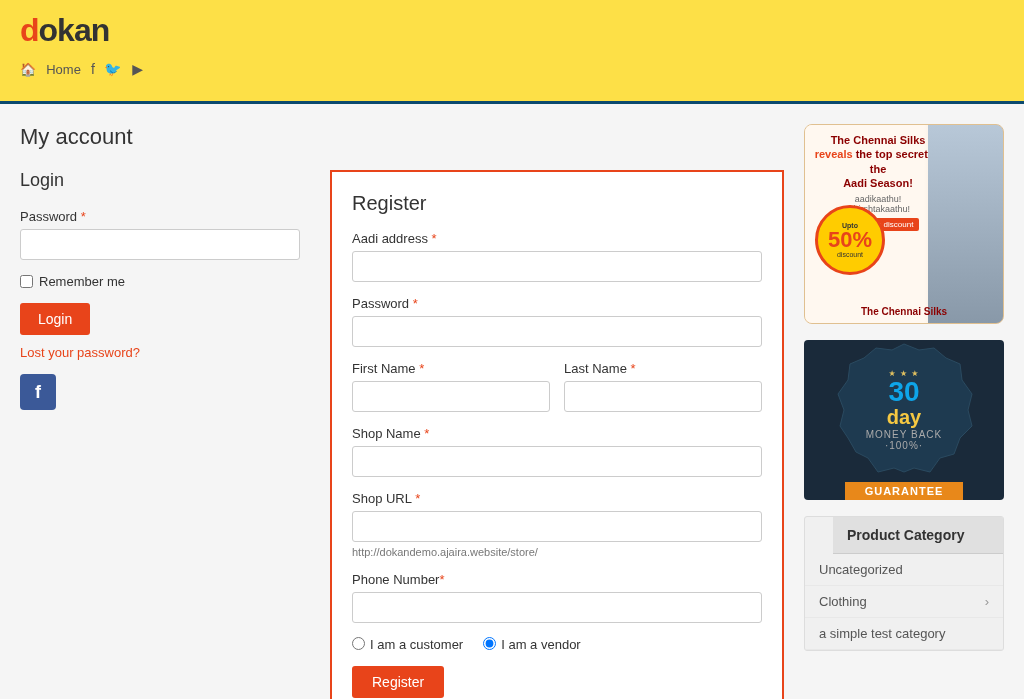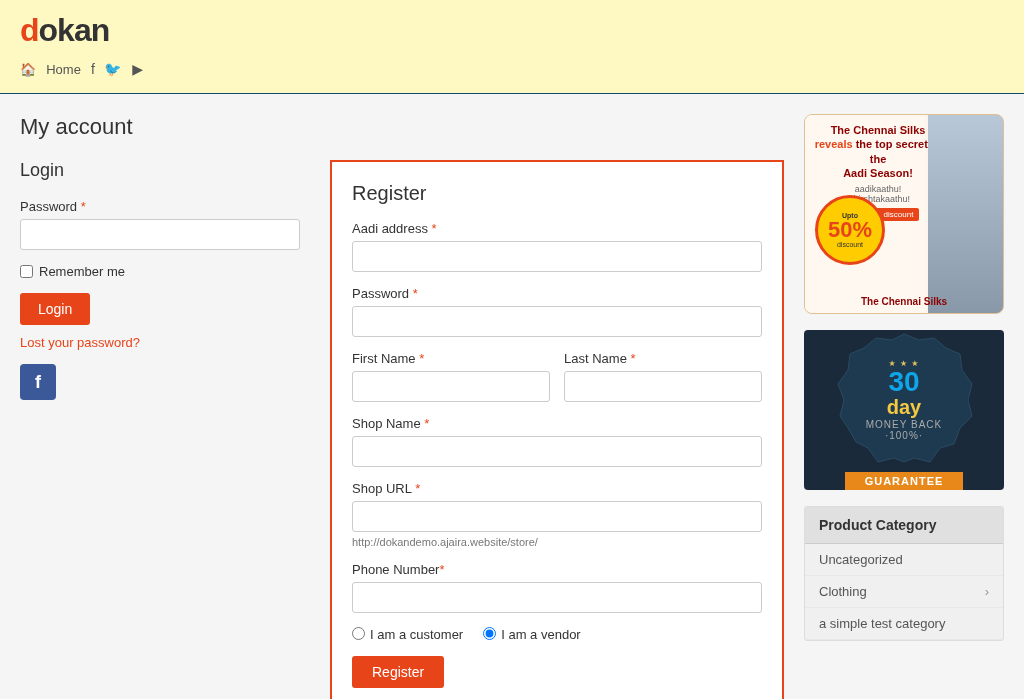--- a/index.html
+++ b/index.html
@@ -5,23 +5,23 @@
     * { box-sizing: border-box; margin: 0; padding: 0; }
     body {
       font-family: Arial, sans-serif;
       font-size: 14px;
       background: #f5f5f5;
       color: #333;
     }
 
     
     .header {
-      background: #fef9c3;
-      border-bottom: 1px solid #0c4a6e;
-      padding: 12px 20px 8px 20px;
+      background: #fde047;
+      border-bottom: 3px solid #0c4a6e;
+      padding: 12px 20px 16px 20px;
     }
     .logo {
       font-size: 32px;
       font-weight: bold;
       color: #333;
       letter-spacing: -1px;
       margin-bottom: 6px;
     }
     .logo span.d-letter {
       color: #e8441a;
@@ -267,20 +267,21 @@
       overflow: hidden;
     }
 
     .product-category-title {
       background: #e0e0e0;
       padding: 10px 14px;
       font-size: 14px;
       font-weight: bold;
       color: #333;
       border-bottom: 1px solid #ccc;
+      margin-left: 28px;
     }
 
     .category-list {
       list-style: none;
       padding: 0;
     }
 
     .category-list li {
       padding: 8px 14px;
       border-bottom: 1px solid #e8e8e8;

